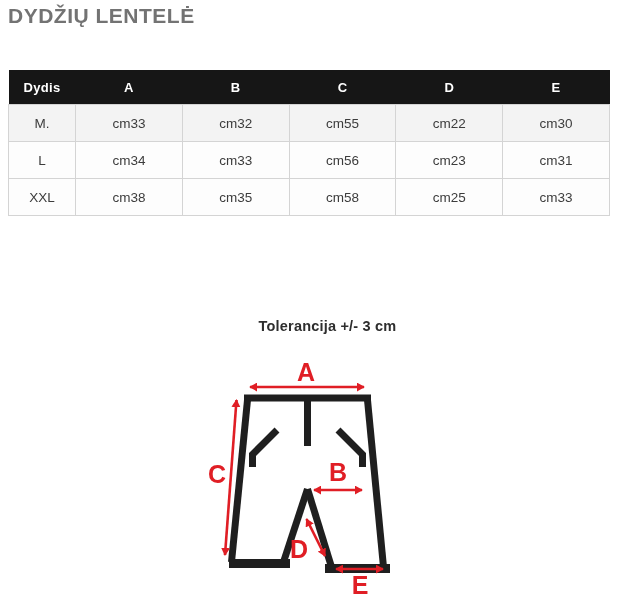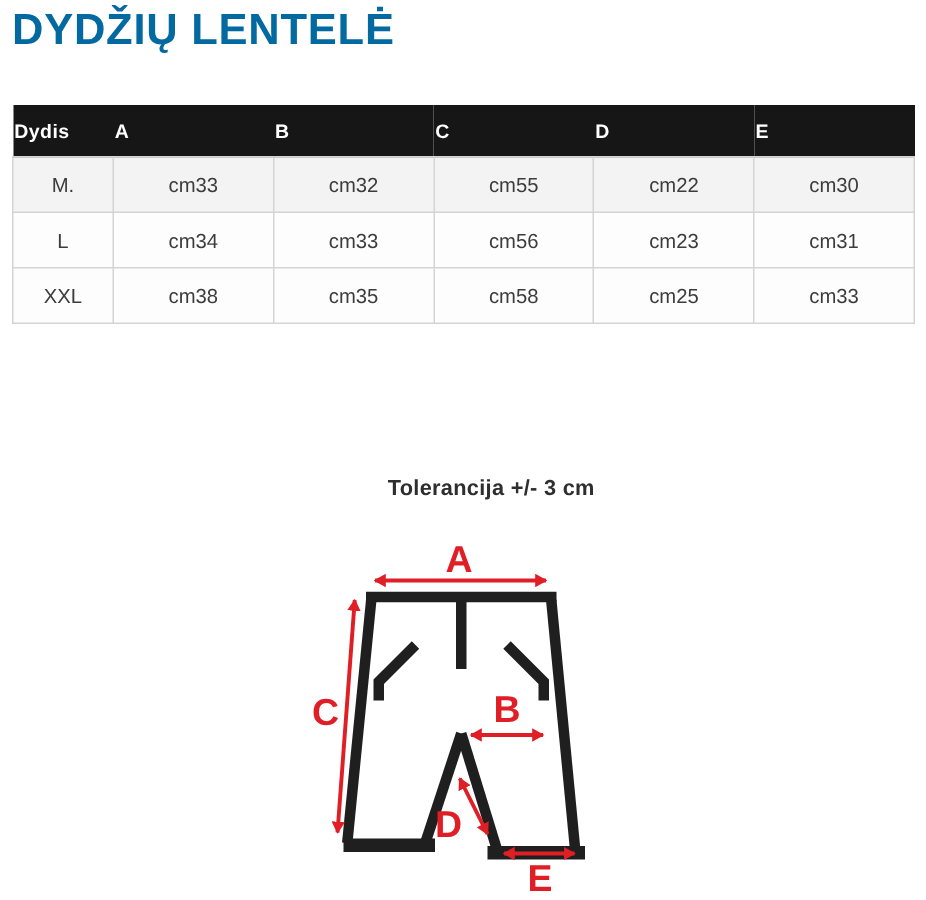--- a/index.html
+++ b/index.html
@@ -13,43 +13,43 @@
     width: 617px;
     height: 600px;
     background: #ffffff;
     overflow: hidden;
   }
   .page-title {
     position: absolute;
     left: 8px;
     top: 4px;
     margin: 0;
-    font-size: 29px;
+    font-size: 21px;
     font-weight: 800;
     letter-spacing: 0.5px;
-    color: #0369a1;
+    color: #737373;
     font-family: "Liberation Sans", sans-serif;
   }
   table.size-table {
     position: absolute;
     left: 8px;
     top: 70px;
     width: 602px;
     border-collapse: collapse;
     table-layout: fixed;
     font-family: "Liberation Sans", sans-serif;
   }
   table.size-table col.col-size { width: 67px; }
   table.size-table thead th {
     background: var(--header-bg, #161616);
     color: var(--header-text, #ffffff);
     font-size: 13px;
     font-weight: 600;
     height: 32px;
-    text-align: left;
+    text-align: center;
     border: none;
     letter-spacing: 0.3px;
   }
   table.size-table tbody td {
     height: 34px;
     text-align: center;
     vertical-align: middle;
     font-size: 13.5px;
     color: #3c3c3c;
     border: 1px solid #d4d4d4;

